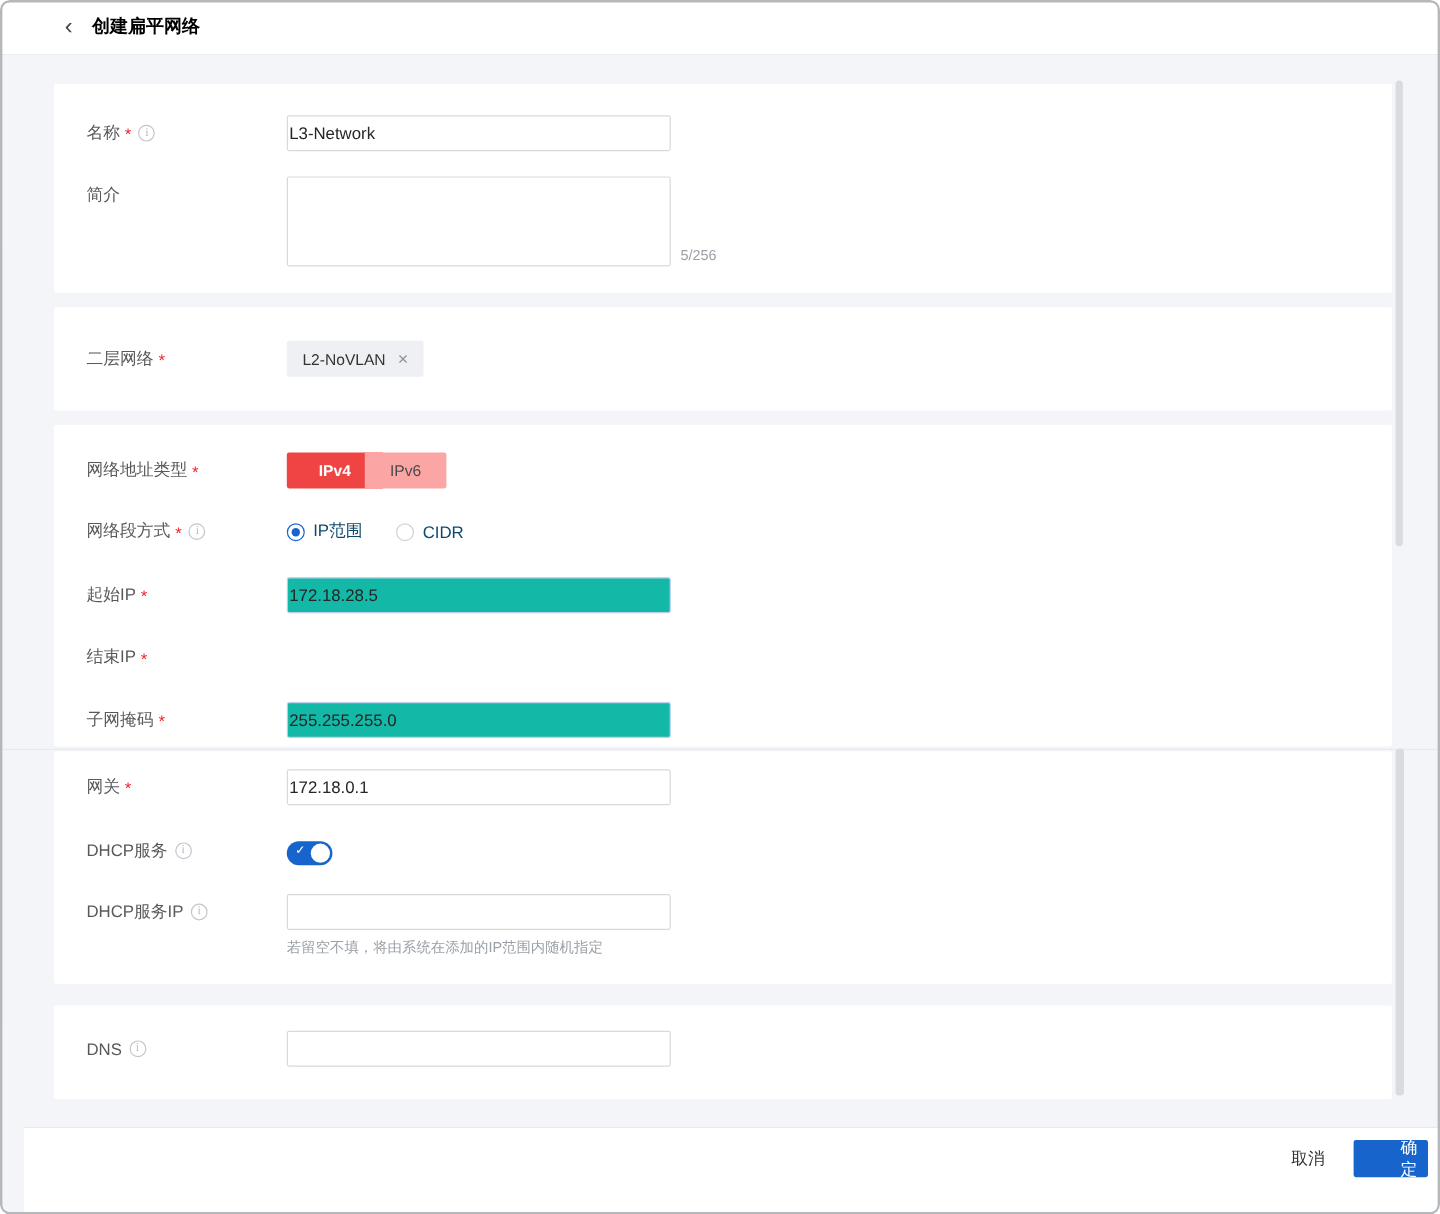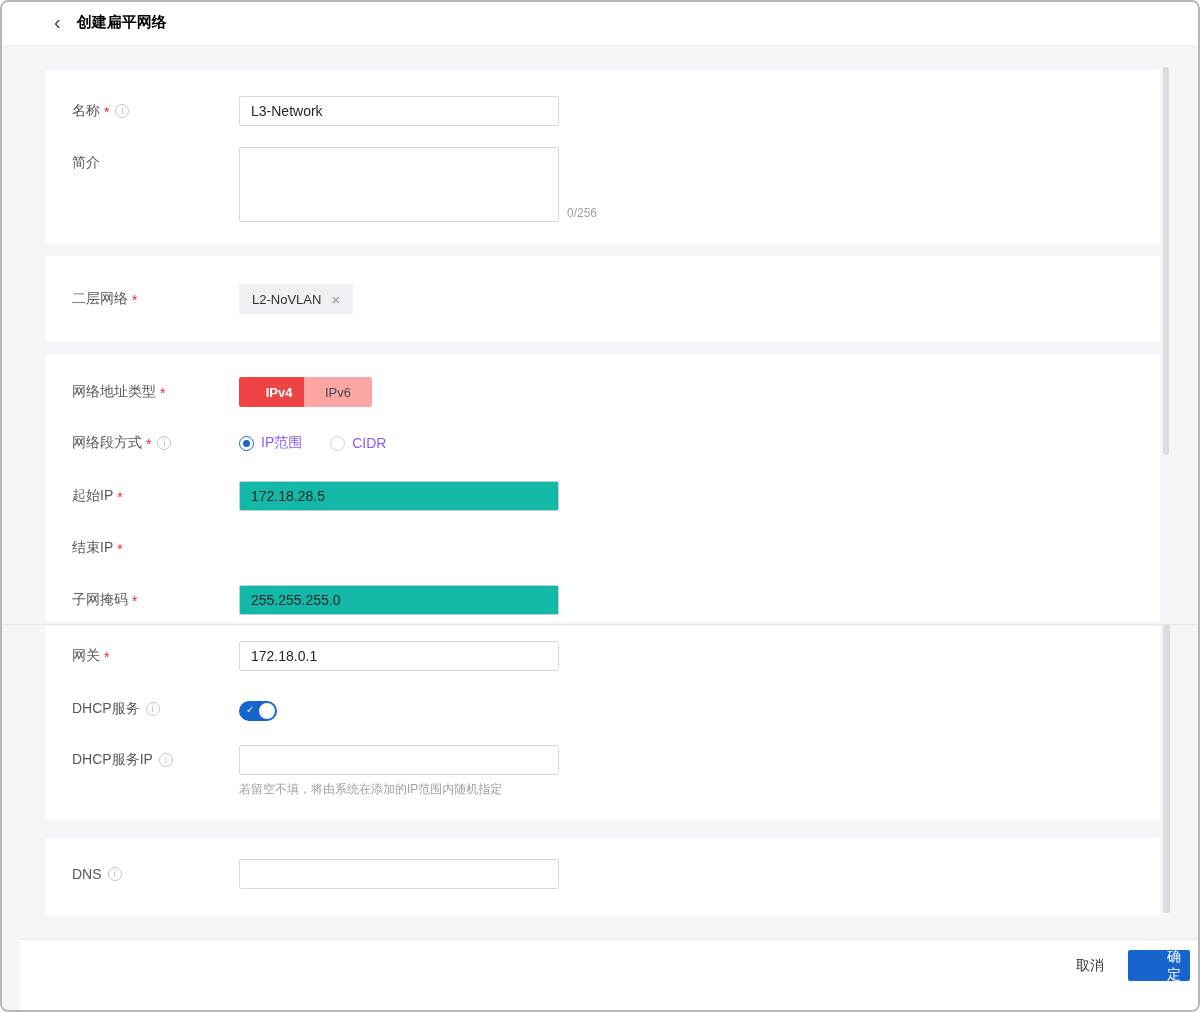--- a/index.html
+++ b/index.html
@@ -41,21 +41,21 @@
   .label { position:absolute; left:72px; height:30px; display:flex; align-items:center;
            font-size:14px; color:#595959; white-space:nowrap; }
   .req { color:#f5222d; font-size:14px; margin-left:4px; position:relative; top:1px; }
   .info { display:inline-block; width:14px; height:14px; border:1px solid #c3c6cb;
           border-radius:50%; color:#b9bdc3; font-size:10px; line-height:12px;
           text-align:center; margin-left:6px; font-style:normal;
           font-family:"Liberation Serif",serif; }
 
   
   .input { position:absolute; left:239px; width:320px; height:30px; border:1px solid #d9d9d9;
-           border-radius:2px; padding:0 11px; font-size:14px; color:#262626; background:#fff;
+           border-radius:2px; padding:0 1px; font-size:14px; color:#262626; background:#fff;
            outline:none; font-family:inherit; }
   .input.filled { background:#14b8a6; border-color:#b8cdf0; }
   .textarea { position:absolute; left:239px; top:147px; width:320px; height:75px;
               border:1px solid #d9d9d9; border-radius:2px; padding:6px 11px; font-size:14px;
               color:#262626; resize:none; outline:none; font-family:inherit; background:#fff; }
   .counter { position:absolute; left:567px; top:206px; font-size:12px; color:#9aa0a6; }
   .hint { position:absolute; left:239px; top:781px; font-size:12px; color:#9aa0a6; }
 
   
   .tag { position:absolute; left:239px; top:284px; height:30px; background:#eef0f3;
@@ -72,21 +72,21 @@
   
   .radio-row { position:absolute; left:239px; top:428px; height:30px; display:flex;
                align-items:center; }
   .radio-opt { display:flex; align-items:center; cursor:pointer; }
   .radio-opt + .radio-opt { margin-left:28px; }
   .radio-circle { width:15px; height:15px; border-radius:50%; position:relative; background:#fff; }
   .radio-circle.checked { border:1px solid #1765cc; }
   .radio-circle.checked::after { content:""; position:absolute; inset:3px; background:#1765cc;
                                  border-radius:50%; }
   .radio-circle.unchecked { border:1px solid #cfd3d8; }
-  .radio-label { margin-left:7px; font-size:14px; color:#8b5cf6; }
+  .radio-label { margin-left:7px; font-size:14px; color:#0c4a6e; }
 
   
   .toggle { position:absolute; left:239px; top:701px; width:38px; height:20px; background:#1765cc;
             border-radius:10px; cursor:pointer; }
   .toggle .check { position:absolute; left:7px; top:3px; color:#fff; font-size:10px; }
   .toggle .knob { position:absolute; right:2px; top:2px; width:16px; height:16px; background:#fff;
                   border-radius:50%; }
 
   
   .thumb { position:absolute; background:#d9dbde; border-radius:3px; }
@@ -114,21 +114,21 @@
     <span>名称</span>
     <span class="req">*</span>
     <i class="info">i</i>
   </div>
   <input class="input" style="top: 96px;" value="L3-Network">
 
   <div class="label" style="top:148px">
     <span>简介</span>
   </div>
   <textarea class="textarea" style=""></textarea>
-  <div class="counter">0/256</div>
+  <div class="counter">5/256</div>
 
   <div class="label" style="top:284px">
     <span>二层网络</span>
     <span class="req">*</span>
   </div>
   <div class="tag">
     <span>L2-NoVLAN</span>
     <span class="x">×</span>
   </div>
 

